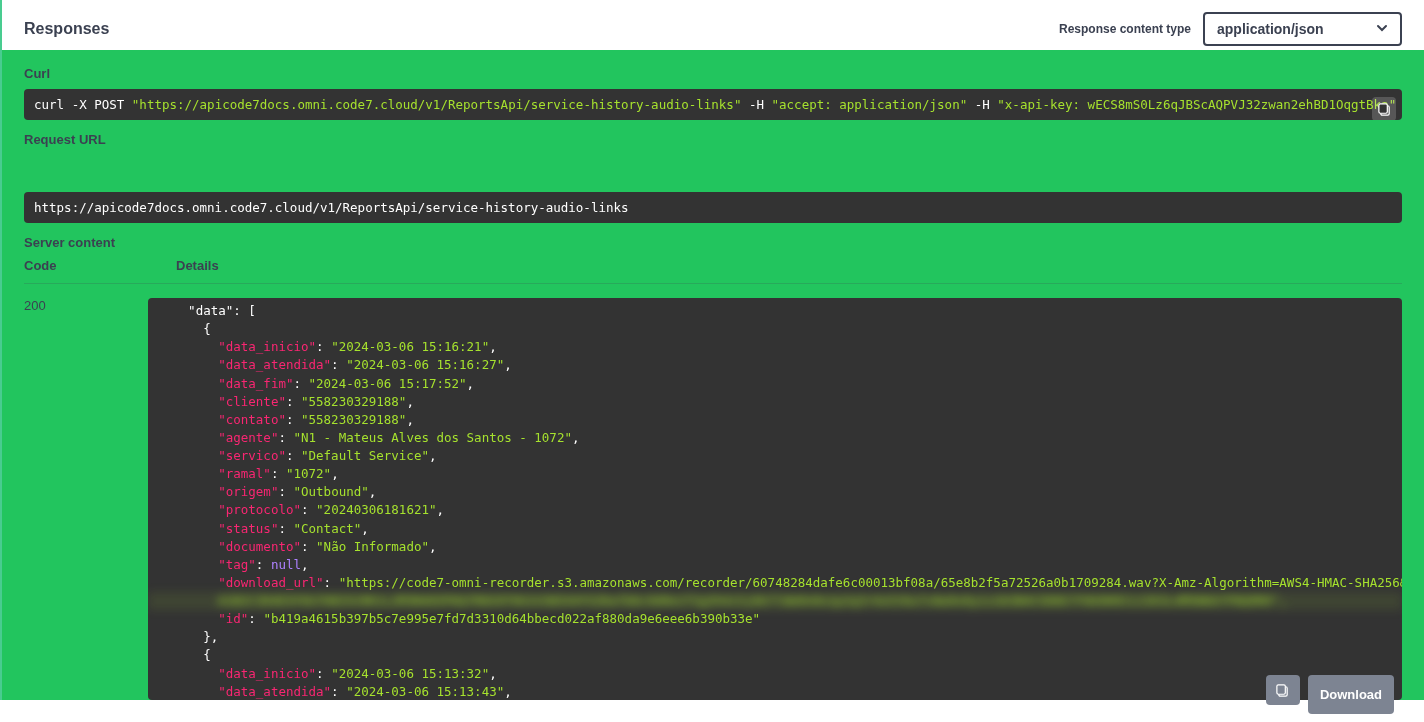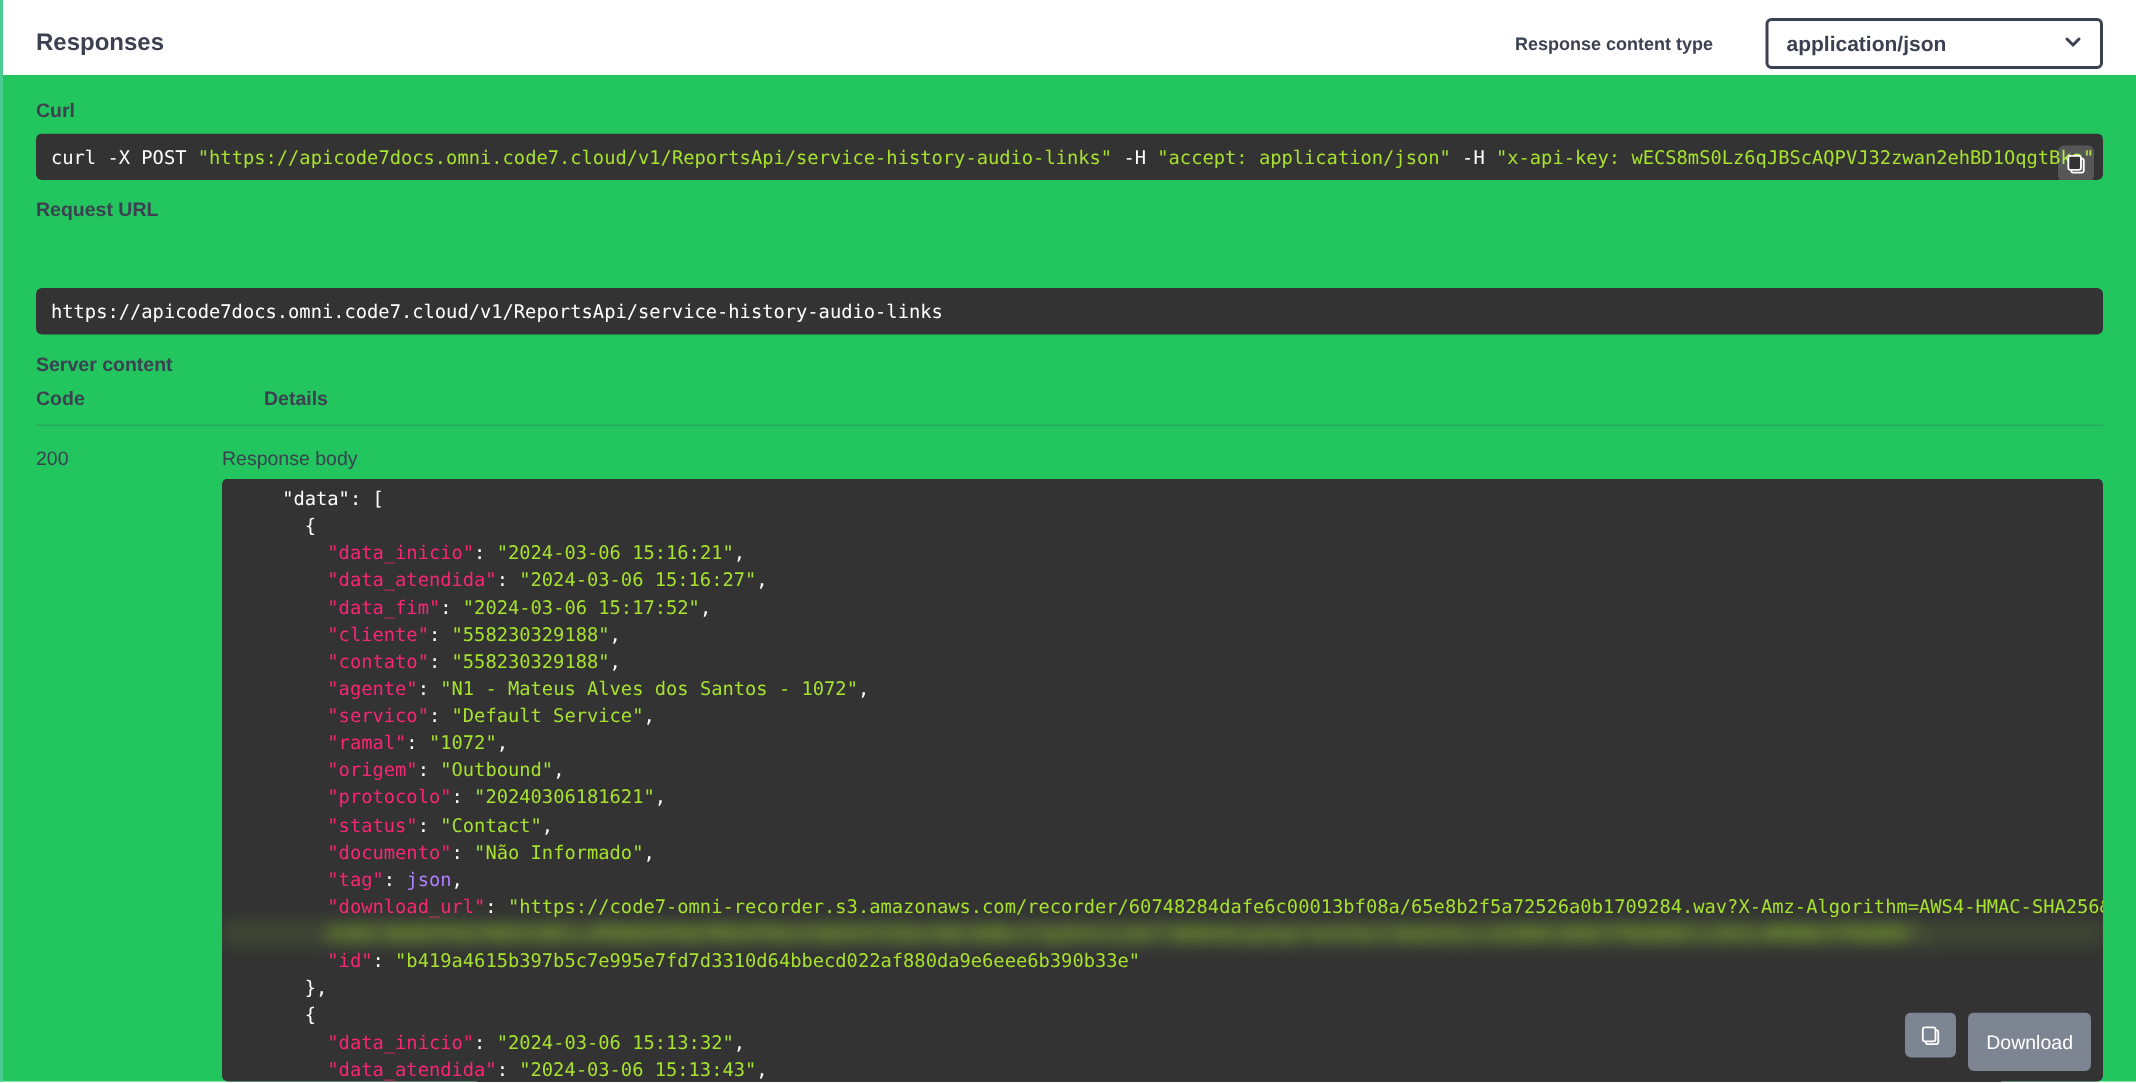--- a/index.html
+++ b/index.html
@@ -32,27 +32,26 @@
   }
   .ct-label {
     font-size: 12px;
     font-weight: 700;
     color: #3b4151;
   }
   .ct-select {
     border: 2px solid #3b4151;
     border-radius: 4px;
     padding: 7px 30px 7px 12px;
-    width: 225px;
+    width: 199px;
     font-size: 14px;
     font-weight: 600;
     background: #fff;
     position: relative;
     cursor: pointer;
-    margin-left: 23px;
   }
   .ct-select .chev {
     position: absolute;
     right: 12px;
     top: 50%;
     transform: translateY(-50%);
   }
   
   .section {
     background: #22c55e;
@@ -166,21 +165,21 @@
     background: #7d8492;
     border-radius: 4px;
     display: flex;
     align-items: center;
     justify-content: center;
     cursor: pointer;
   }
   .dl-btn {
     background: #7d8492;
     color: #fff;
-    font-weight: 400;
+    font-weight: 700;
     font-size: 13px;
     padding: 12px 12px;
     border-radius: 4px;
     cursor: pointer;
   }
   .blur-strip {
     filter: blur(5px);
     background: rgba(166,226,46,0.10);
   }
 </style>
@@ -225,37 +224,36 @@
   <div class="sec-label">Server content</div>
 
   <div class="col-heads">
     <div class="c1">Code</div>
     <div>Details</div>
   </div>
 
   <div class="body-row">
     <div class="code-col">200</div>
     <div class="detail-col">
-      <div class="resp-body-label">Response body</div>
       <div class="json-box" id="json-box">
           <div class="json-line"><span class="jp">    "data": [</span></div>
           <div class="json-line"><span class="jp">      {</span></div>
           <div class="json-line"><span class="jp">        </span><span class="jk">"data_inicio"</span><span class="jp">: </span><span class="jv">"2024-03-06 15:16:21"</span><span class="jp">,</span></div>
           <div class="json-line"><span class="jp">        </span><span class="jk">"data_atendida"</span><span class="jp">: </span><span class="jv">"2024-03-06 15:16:27"</span><span class="jp">,</span></div>
           <div class="json-line"><span class="jp">        </span><span class="jk">"data_fim"</span><span class="jp">: </span><span class="jv">"2024-03-06 15:17:52"</span><span class="jp">,</span></div>
           <div class="json-line"><span class="jp">        </span><span class="jk">"cliente"</span><span class="jp">: </span><span class="jv">"558230329188"</span><span class="jp">,</span></div>
           <div class="json-line"><span class="jp">        </span><span class="jk">"contato"</span><span class="jp">: </span><span class="jv">"558230329188"</span><span class="jp">,</span></div>
           <div class="json-line"><span class="jp">        </span><span class="jk">"agente"</span><span class="jp">: </span><span class="jv">"N1 - Mateus Alves dos Santos - 1072"</span><span class="jp">,</span></div>
           <div class="json-line"><span class="jp">        </span><span class="jk">"servico"</span><span class="jp">: </span><span class="jv">"Default Service"</span><span class="jp">,</span></div>
           <div class="json-line"><span class="jp">        </span><span class="jk">"ramal"</span><span class="jp">: </span><span class="jv">"1072"</span><span class="jp">,</span></div>
           <div class="json-line"><span class="jp">        </span><span class="jk">"origem"</span><span class="jp">: </span><span class="jv">"Outbound"</span><span class="jp">,</span></div>
           <div class="json-line"><span class="jp">        </span><span class="jk">"protocolo"</span><span class="jp">: </span><span class="jv">"20240306181621"</span><span class="jp">,</span></div>
           <div class="json-line"><span class="jp">        </span><span class="jk">"status"</span><span class="jp">: </span><span class="jv">"Contact"</span><span class="jp">,</span></div>
           <div class="json-line"><span class="jp">        </span><span class="jk">"documento"</span><span class="jp">: </span><span class="jv">"Não Informado"</span><span class="jp">,</span></div>
-          <div class="json-line"><span class="jp">        </span><span class="jk">"tag"</span><span class="jp">: </span><span class="jn">json</span><span class="jp">,</span></div>
+          <div class="json-line"><span class="jp">        </span><span class="jk">"tag"</span><span class="jp">: </span><span class="jn">null</span><span class="jp">,</span></div>
           <div class="json-line"><span class="jp">        </span><span class="jk">"download_url"</span><span class="jp">: </span><span class="jv">"https://code7-omni-recorder.s3.amazonaws.com/recorder/60748284dafe6c00013bf08a/65e8b2f5a72526a0b1709284.wav?X-Amz-Algorithm=AWS4-HMAC-SHA256&amp;X-Amz-Credential=AKIAYIZHL5"</span></div>
           <div class="json-line blur-strip"><span class="jv">        A1B2C3D4E5F6G7H8I9J0K1L2M3N4O5P6Q7R8S9T0U1V2W3X4Y5Z6a7b8c9d0e1f2g3h4i5j6k7l8m9n0o1p2q3r4s5t6u7v8w9x0y1z2A3B4C5D6E7F8G9H0I1J2K3L4M5N6O7P8Q9R0",</span></div>
           <div class="json-line"><span class="jp">        </span><span class="jk">"id"</span><span class="jp">: </span><span class="jv">"b419a4615b397b5c7e995e7fd7d3310d64bbecd022af880da9e6eee6b390b33e"</span></div>
           <div class="json-line"><span class="jp">      },</span></div>
           <div class="json-line"><span class="jp">      {</span></div>
           <div class="json-line"><span class="jp">        </span><span class="jk">"data_inicio"</span><span class="jp">: </span><span class="jv">"2024-03-06 15:13:32"</span><span class="jp">,</span></div>
           <div class="json-line"><span class="jp">        </span><span class="jk">"data_atendida"</span><span class="jp">: </span><span class="jv">"2024-03-06 15:13:43"</span><span class="jp">,</span></div>
         </div>
       <div class="json-actions">
         <div class="icon-btn">

